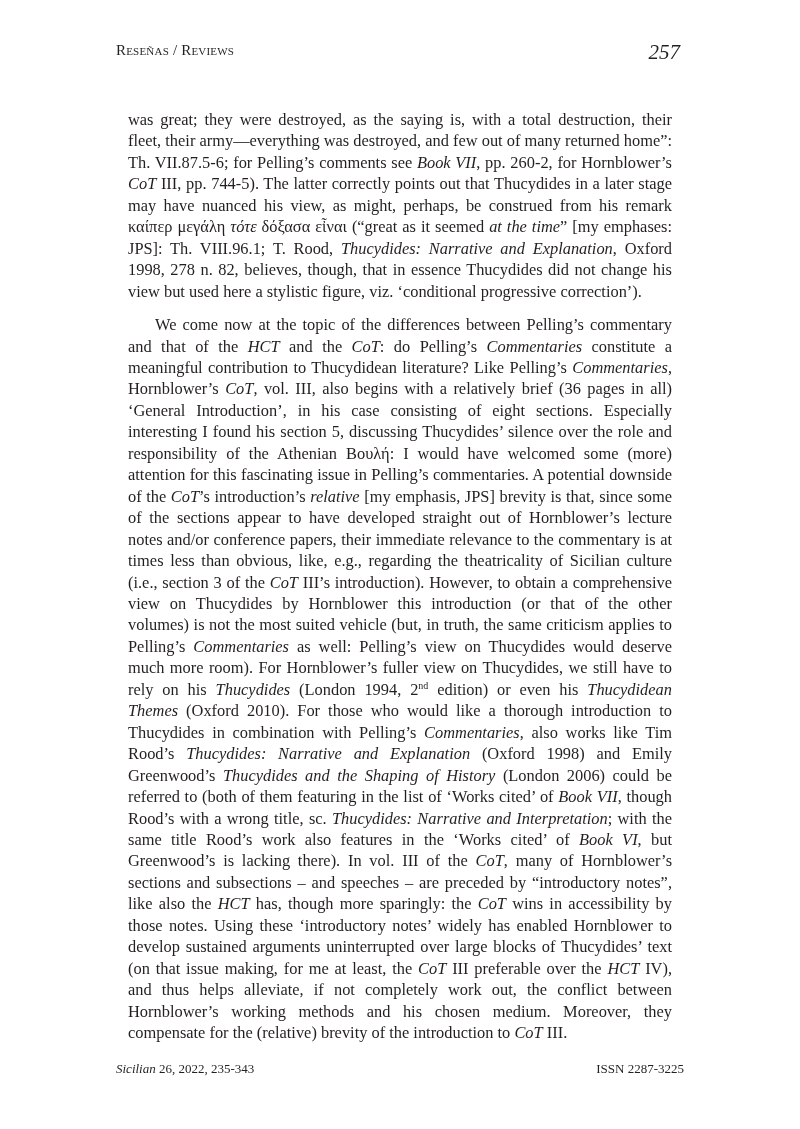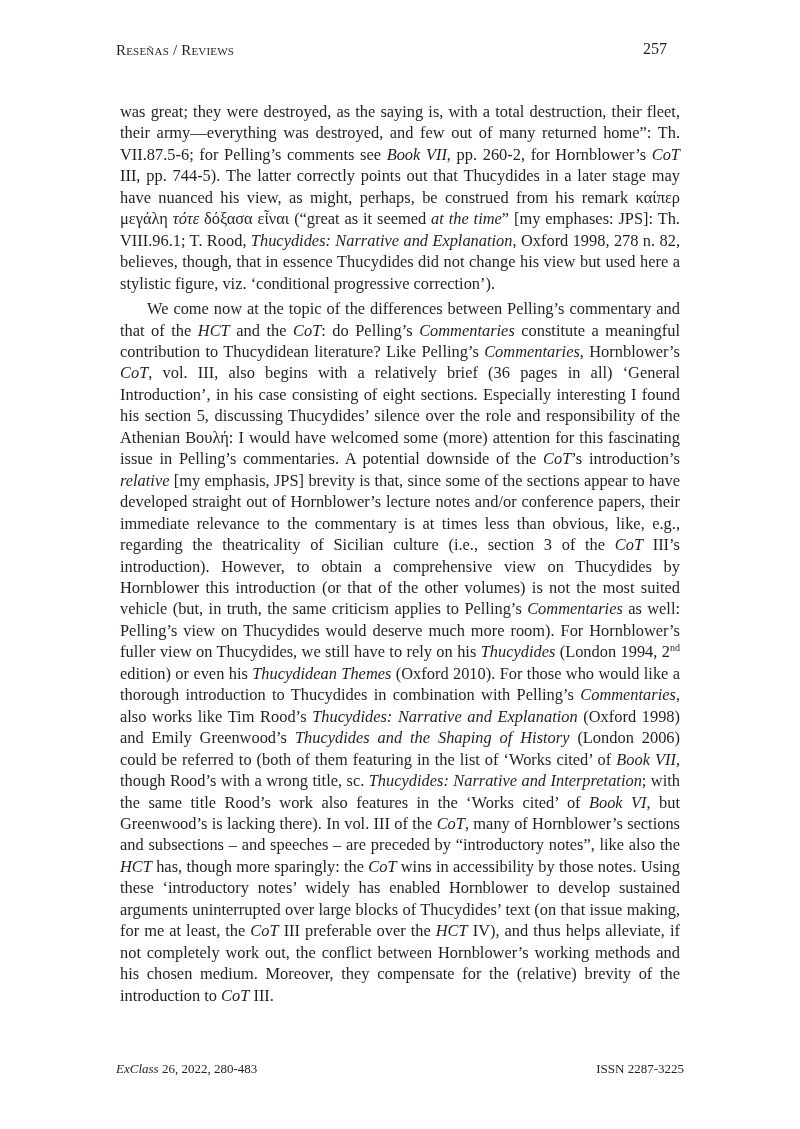--- a/index.html
+++ b/index.html
@@ -26,36 +26,37 @@
       position: absolute;
       left: 0;
       right: 0;
       text-align: left;
       font-size: 15px;
       font-variant: small-caps;
       letter-spacing: 0.2px;
     }
     .page-number {
       position: absolute;
-      right: 17px;
+      right: 4px;
       top: -2px;
-      font-size: 16px;
+      font-size: 21px;
+      font-style: italic;
     }
     .body-text {
       position: absolute;
       top: 97px;
       left: 116px;
       width: 568px;
       font-size: 16.4px;
       line-height: 21.45px;
       text-align: justify;
       hyphens: none;
     }
     .body-text p {
-      margin: 4px;
+      margin: 12px;
     }
     .body-text p.indent {
       text-indent: 27px;
     }
     .body-text i {
       font-style: italic;
     }
     sup {
       font-size: 10px;
       line-height: 0;
@@ -84,15 +85,15 @@
   <div class="running-title">Reseñas / Reviews</div>
   <div class="page-number">257</div>
 </div>
 
 <div class="body-text">
   <p><span>was great; they were destroyed, as the saying is, with a total destruction, their fleet, their army—everything was destroyed, and few out of many returned home”: Th. VII.87.5-6; for Pelling’s comments see </span><i>Book VII</i><span>, pp. 260-2, for Hornblower’s </span><i>CoT</i><span> III, pp. 744-5). The latter correctly points out that Thucydides in a later stage may have nuanced his view, as might, perhaps, be construed from his remark καίπερ μεγάλη </span><i>τότε</i><span> δόξασα εἶναι (“great as it seemed </span><i>at the time</i><span>” [my emphases: JPS]: Th. VIII.96.1; T. Rood, </span><i>Thucydides: Narrative and Explanation</i><span>, Oxford 1998, 278 n. 82, believes, though, that in essence Thucydides did not change his view but used here a stylistic figure, viz. ‘conditional progressive correction’).</span></p>
   <p class="indent"><span>We come now at the topic of the differences between Pelling’s commentary and that of the </span><i>HCT</i><span> and the </span><i>CoT</i><span>: do Pelling’s </span><i>Commentaries</i><span> constitute a meaningful contribution to Thucydidean literature? Like Pelling’s </span><i>Commentaries</i><span>, Hornblower’s </span><i>CoT</i><span>, vol. III, also begins with a relatively brief (36 pages in all) ‘General Introduction’, in his case consisting of eight sections. Especially interesting I found his section 5, discussing Thucydides’ silence over the role and responsibility of the Athenian Βουλή: I would have welcomed some (more) attention for this fascinating issue in Pelling’s commentaries. A potential downside of the </span><i>CoT</i><span>’s introduction’s </span><i>relative</i><span> [my emphasis, JPS] brevity is that, since some of the sections appear to have developed straight out of Hornblower’s lecture notes and/or conference papers, their immediate relevance to the commentary is at times less than obvious, like, e.g., regarding the theatricality of Sicilian culture (i.e., section 3 of the </span><i>CoT</i><span> III’s introduction). However, to obtain a comprehensive view on Thucydides by Hornblower this introduction (or that of the other volumes) is not the most suited vehicle (but, in truth, the same criticism applies to Pelling’s </span><i>Commentaries</i><span> as well: Pelling’s view on Thucydides would deserve much more room). For Hornblower’s fuller view on Thucydides, we still have to rely on his </span><i>Thucydides</i><span> (London 1994, 2</span><sup>nd</sup><span> edition) or even his </span><i>Thucydidean Themes</i><span> (Oxford 2010). For those who would like a thorough introduction to Thucydides in combination with Pelling’s </span><i>Commentaries</i><span>, also works like Tim Rood’s </span><i>Thucydides: Narrative and Explanation</i><span> (Oxford 1998) and Emily Greenwood’s </span><i>Thucydides and the Shaping of History</i><span> (London 2006) could be referred to (both of them featuring in the list of ‘Works cited’ of </span><i>Book VII</i><span>, though Rood’s with a wrong title, sc. </span><i>Thucydides: Narrative and Interpretation</i><span>; with the same title Rood’s work also features in the ‘Works cited’ of </span><i>Book VI</i><span>, but Greenwood’s is lacking there). In vol. III of the </span><i>CoT</i><span>, many of Hornblower’s sections and subsections – and speeches – are preceded by “introductory notes”, like also the </span><i>HCT</i><span> has, though more sparingly: the </span><i>CoT</i><span> wins in accessibility by those notes. Using these ‘introductory notes’ widely has enabled Hornblower to develop sustained arguments uninterrupted over large blocks of Thucydides’ text (on that issue making, for me at least, the </span><i>CoT</i><span> III preferable over the </span><i>HCT</i><span> IV), and thus helps alleviate, if not completely work out, the conflict between Hornblower’s working methods and his chosen medium. Moreover, they compensate for the (relative) brevity of the introduction to </span><i>CoT</i><span> III.</span></p>
 </div>
 
 <div class="page-footer">
-  <span class="footer-left"><i>ExClass</i><span> 26, 2022, 280-483</span></span>
+  <span class="footer-left"><i>Sicilian</i><span> 26, 2022, 235-343</span></span>
   <span class="footer-right">ISSN 2287-3225</span>
 </div>
 
 </body></html>

